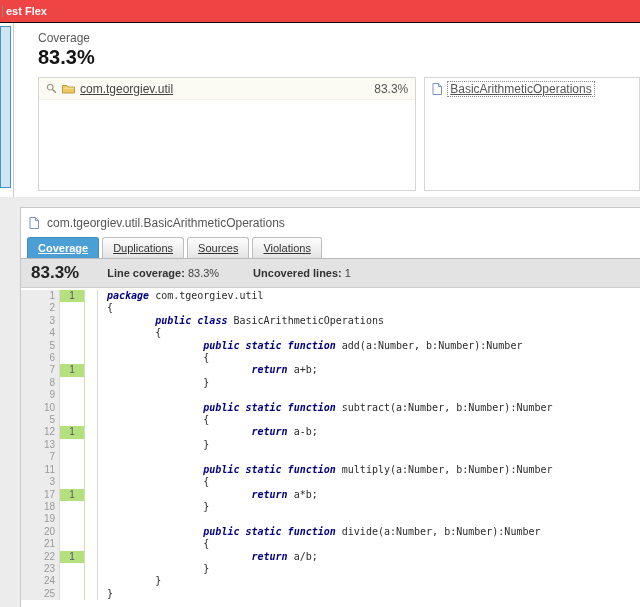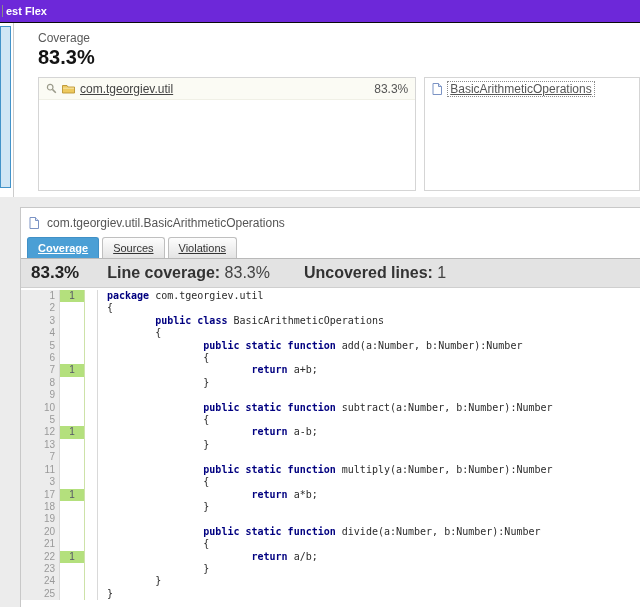--- a/index.html
+++ b/index.html
@@ -1,21 +1,21 @@
 <!DOCTYPE html>
 <html><head>
 <meta charset="utf-8">
 <style>
   html,body{margin:0;padding:0;}
   body{
     width:640px;height:607px;overflow:hidden;background:#fff;
     font-family:"Liberation Sans",sans-serif;position:relative;
   }
   
-  .topbar{height:22px;background:#6d28d9;color:#fff;display:flex;align-items:center;
+  .topbar{height:22px;background:#ef4444;color:#fff;display:flex;align-items:center;
     font-size:11px;font-weight:600;border-bottom:1px solid #0a0a0a;}
   .topbar-mark{display:inline-block;width:1px;height:12px;background:#8a8a8a;margin:0 3px 0 2px;}
   
   .top-section{position:relative;background:#fff;height:174px;}
   .blue-strip{position:absolute;left:0;top:3px;width:9px;height:160px;
     background:#cfe6f5;border:1px solid #4293c9;}
   .top-inner{margin-left:13px;border-left:1px solid #ccc;height:166px;padding:8px 0 0 24px;}
   .metric-label{font-size:12px;color:#5a5a5a;}
   .metric-value{font-size:20px;font-weight:bold;color:#141414;margin-top:1px;}
   .panels-row{display:flex;gap:8px;margin-top:8px;}
@@ -36,34 +36,34 @@
   .detail-title{display:flex;align-items:center;gap:8px;padding:8px 8px 7px 8px;
     font-size:12px;color:#555;}
   .tab-bar{display:flex;align-items:flex-end;gap:3px;padding-left:6px;}
   .tab{font-size:11px;padding:4px 10px 4px 10px;border:1px solid #bfbfbf;border-bottom:none;
     border-radius:3px 3px 0 0;background:linear-gradient(#fdfdfd,#e4e4e4);
     color:#333;text-decoration:underline;cursor:pointer;}
   .tab.active{background:#4b9fd5;border-color:#4090c6;color:#fff;font-weight:bold;}
   .summary-bar{background:#e3e3e3;border-top:1px solid #b9b9b9;border-bottom:1px solid #cfcfcf;
     padding:4px 10px;display:flex;align-items:center;}
   .sum-value{font-size:17px;font-weight:bold;color:#222;margin-right:28px;}
-  .sum-item{font-size:16px;color:#444;margin-right:34px;}
+  .sum-item{font-size:11px;color:#444;margin-right:34px;}
   .sum-item b{color:#333;}
   
   .code-table{border-collapse:collapse;width:100%;margin-top:2px;}
   .code-table td{height:12.4px;line-height:12.4px;padding:0;vertical-align:middle;}
   td.ln{width:34px;background:#ececec;border-right:1px solid #d9d9d9;color:#999;
     font-size:10px;text-align:right;padding-right:4px;}
   td.hits{width:24px;border-left:1px solid #cde2a8;border-right:1px solid #cde2a8;
     text-align:center;font-size:10px;color:#556;}
   td.hits.covered{background:#b4e07d;}
   td.dup{width:12px;border-right:1px solid #d9d9d9;}
   td.code{padding-left:9px;font-family:"DejaVu Sans Mono",monospace;font-size:10px;
     white-space:pre;color:#2b2b2b;}
-  td.code .kw{color:#000080;font-weight:bold;}
+  td.code .kw{color:#000080;font-weight:bold;font-style:italic;}
 </style>
 </head>
 <body>
 
 <div class="topbar">
   <span class="topbar-mark"></span>
   <span>est Flex</span>
 </div>
 
 <div class="top-section">
@@ -116,20 +116,21 @@
         <svg width="10" height="12" viewBox="0 0 10 12">
           <path d="M1 0.5 L6.5 0.5 L9.5 3.5 L9.5 11.5 L1 11.5 Z" fill="#ffffff" stroke="#7b93c4"></path>
           <path d="M6.5 0.5 L6.5 3.5 L9.5 3.5" fill="#dce6f5" stroke="#7b93c4"></path>
         </svg>
       </span>
       <span>com.tgeorgiev.util.BasicArithmeticOperations</span>
     </div>
 
     <div class="tab-bar">
         <a class="tab active">Coverage</a>
+        <a class="tab">Duplications</a>
         <a class="tab">Sources</a>
         <a class="tab">Violations</a>
       </div>
 
     <div class="summary-bar">
       <span class="sum-value">83.3%</span>
       <span class="sum-item"><b>Line coverage:</b> <span>83.3%</span></span>
       <span class="sum-item"><b>Uncovered lines:</b> <span>1</span></span>
     </div>
 

